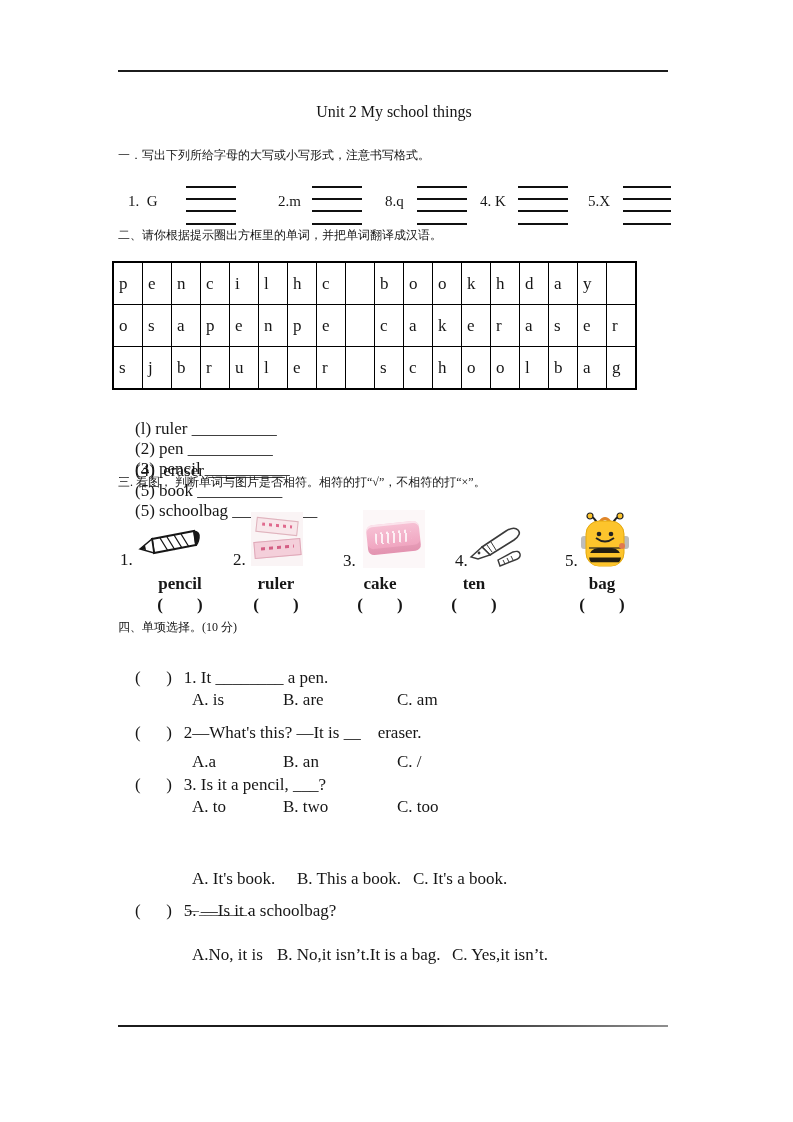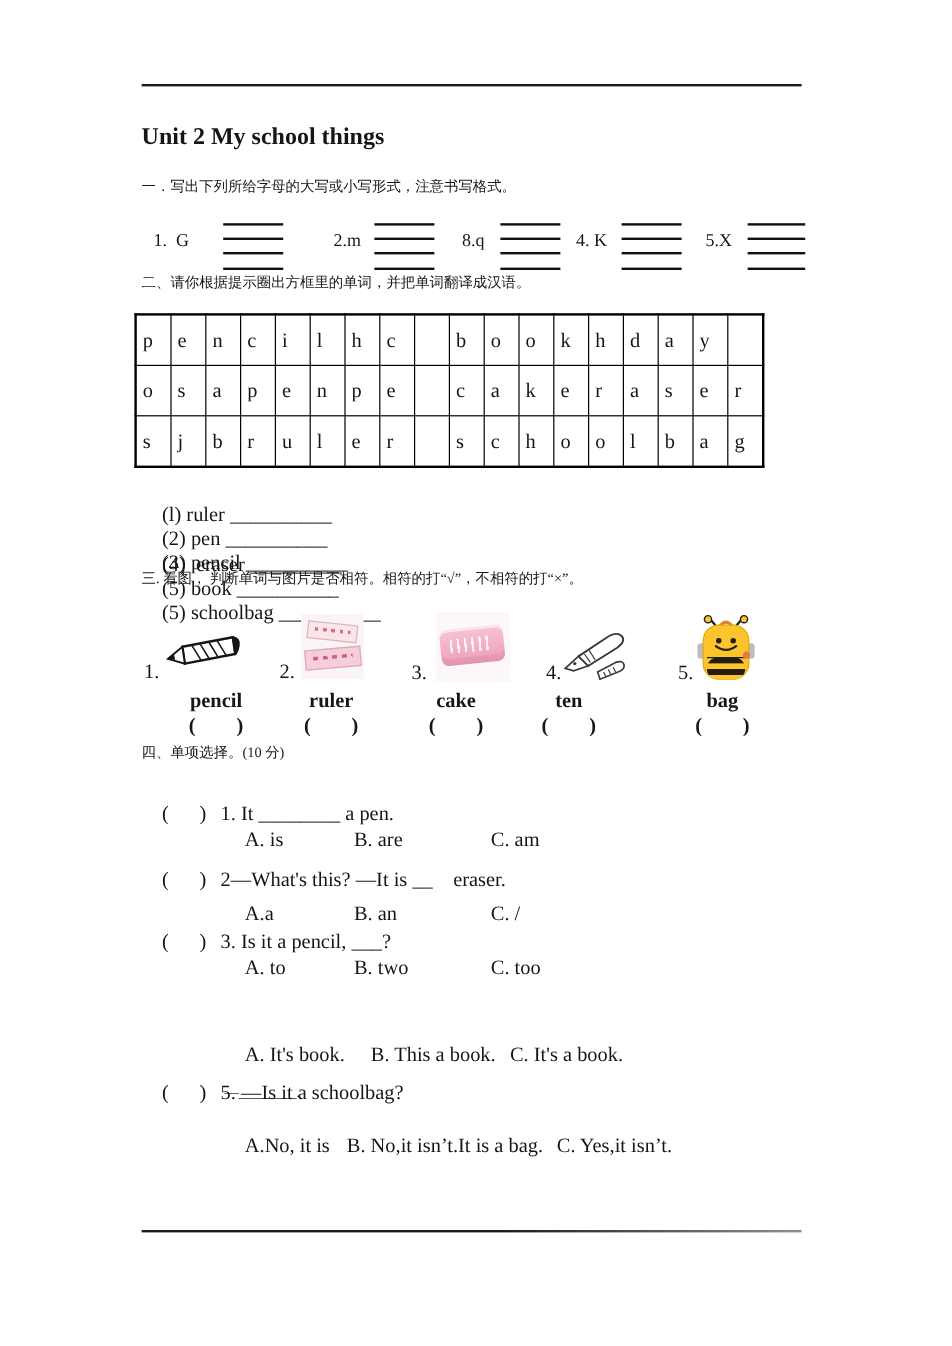--- a/index.html
+++ b/index.html
@@ -1,21 +1,21 @@
 <!DOCTYPE html>
 <html><head>
 <meta charset="utf-8">
 <style>
   html,body{margin:0;padding:0;background:#fff;}
   .page{position:relative;width:793px;height:1122px;background:#ffffff;overflow:hidden;
         font-family:"Liberation Serif","DejaVu Serif",serif;color:#161616;}
   .rule{position:absolute;left:118px;width:550px;height:2px;background:#1c1c1c;}
   .rule.bottom{background:linear-gradient(90deg,#1c1c1c 55%,#8f8f8f 100%);}
-  .title{position:absolute;left:118px;width:552px;top:103px;
-         font-size:20px;font-weight:bold;}
+  .title{position:absolute;left:118px;width:552px;top:103px;text-align:center;
+         font-size:16px;font-weight:normal;}
   .heading{position:absolute;left:118px;font-size:12px;white-space:pre;}
   
   .letter-item{position:absolute;top:193px;font-size:15px;white-space:pre;}
   .guide{position:absolute;top:186px;width:50px;height:40px;background-repeat:no-repeat;
          background-image:linear-gradient(#101010,#101010),linear-gradient(#101010,#101010),
                           linear-gradient(#101010,#101010),linear-gradient(#101010,#101010);
          background-size:100% 2px;background-position:0 0,0 12px,0 24px,0 37px;}
   
   .word-grid{position:absolute;left:112px;top:261px;border-collapse:collapse;border:2px solid #000;}
   .word-grid td{min-width:23px;height:41px;border:1px solid #000;font-size:17px;
@@ -41,21 +41,21 @@
        background:repeating-linear-gradient(90deg,#d45f85 0 4px,transparent 4px 8px);}
   .photo.p3{background:#fcf7f8;}
   .photo.p3 .block{position:absolute;left:4px;top:13px;width:53px;height:30px;border-radius:6px;
        background:linear-gradient(#f7c3d6,#ee9ebb);transform:rotate(-6deg);
        box-shadow:inset 0 -6px 0 rgba(140,60,90,.10), inset 0 2px 0 rgba(255,255,255,.55);}
   .photo.p3 .block i{position:absolute;left:8px;top:8px;width:36px;height:12px;border-radius:3px;
        background:repeating-linear-gradient(90deg,rgba(255,255,255,.8) 0 2px,transparent 2px 6px);}
   
   .q{position:absolute;left:118px;font-size:17px;white-space:pre;}
   .q .qtext{margin-left:12px;}
-  .opts{position:absolute;left:187px;font-size:17px;white-space:pre;}
+  .opts{position:absolute;left:175px;font-size:17px;white-space:pre;}
   .opts span{display:inline-block;}
   .optsA span:nth-child(1){width:91px;}  .optsA span:nth-child(2){width:114px;}
   .optsB span:nth-child(1){width:105px;} .optsB span:nth-child(2){width:116px;}
   .optsC span:nth-child(1){width:85px;}  .optsC span:nth-child(2){width:175px;}
   .answer-line{position:absolute;left:187px;font-size:12px;white-space:pre;}
 </style>
 </head>
 <body>
 
 <div class="page">

